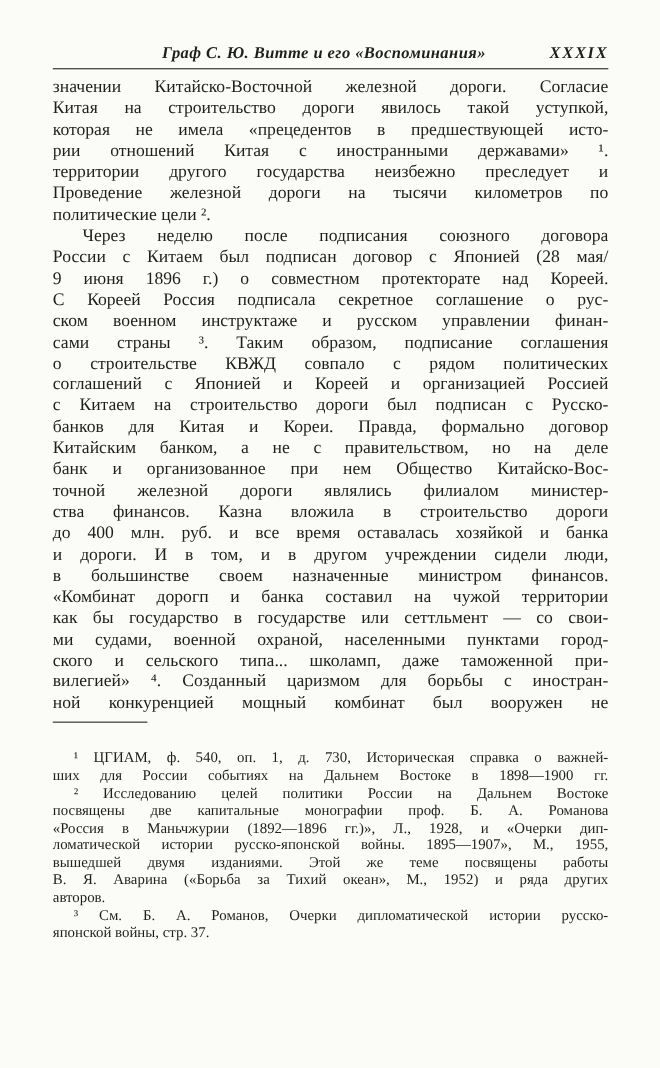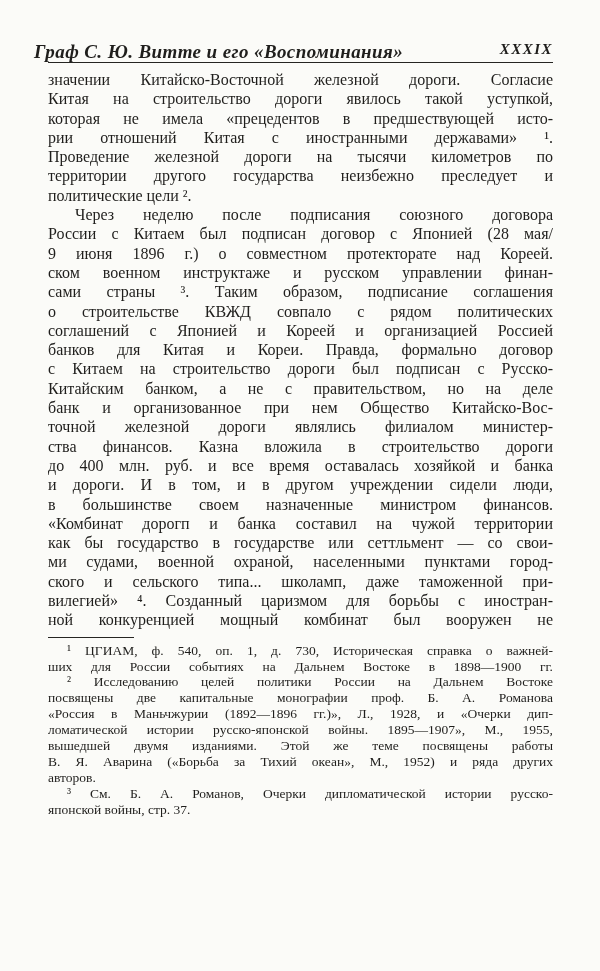--- a/index.html
+++ b/index.html
@@ -19,25 +19,25 @@
     width:505px;
   }
   
   .running-head {
     position:relative;
     margin-top:41px;
     height:18px;
   }
   .running-title {
     position:absolute;
-    left:0; right:0;
-    text-align:left;
+    left:16px; right:0;
+    text-align:center;
     font-style:italic;
     font-weight:bold;
-    font-size:19px;
+    font-size:15px;
     letter-spacing:0.4px;
     transform:translateX(-14px);
     white-space:nowrap;
   }
   .folio {
     position:absolute;
     right:0; top:0;
     font-style:italic;
     font-weight:bold;
     font-size:15px;
@@ -62,21 +62,21 @@
   .line.short { text-align-last:left; }
   .body-text .line.indent { text-indent:27px; }
   
   .footnote-sep {
     border:none;
     border-top:1.6px solid #262522;
     width:86px;
     margin:7px 0 0 0;
   }
   .footnotes {
-    margin-top:5px;
+    margin-top:24px;
     font-size:13.5px;
     line-height:15.9px;
   }
   .footnotes .line.indent { text-indent:19px; }
   .it { }
   .bd { font-weight:bold; }
 </style>
 </head>
 <body>
 
@@ -88,34 +88,35 @@
       <div class="folio">XXXIX</div>
     </div>
     <hr class="head-rule">
 
     <div class="body-text">
         <div>
           <div class="line">значении Китайско-Восточной железной дороги. Согласие</div>
           <div class="line">Китая на строительство дороги явилось такой уступкой,</div>
           <div class="line">которая не имела «прецедентов в предшествующей исто-</div>
           <div class="line">рии отношений Китая с иностранными державами» ¹.</div>
+          <div class="line">территории другого государства неизбежно преследует и</div>
           <div class="line">Проведение железной дороги на тысячи километров по</div>
-          <div class="line">территории другого государства неизбежно преследует и</div>
           <div class="line short">политические цели ².</div>
         </div>
         <div>
           <div class="line indent">Через неделю после подписания союзного договора</div>
           <div class="line">России с Китаем был подписан договор с Японией (28 мая/</div>
           <div class="line">9 июня 1896 г.) о совместном протекторате над Кореей.</div>
+          <div class="line">С Кореей Россия подписала секретное соглашение о рус-</div>
           <div class="line">ском военном инструктаже и русском управлении финан-</div>
           <div class="line">сами страны ³. Таким образом, подписание соглашения</div>
           <div class="line">о строительстве КВЖД совпало с рядом политических</div>
           <div class="line">соглашений с Японией и Кореей и организацией Россией</div>
+          <div class="line">с Китаем на строительство дороги был подписан с Русско-</div>
           <div class="line">банков для Китая и Кореи. Правда, формально договор</div>
-          <div class="line">с Китаем на строительство дороги был подписан с Русско-</div>
           <div class="line">Китайским банком, а не с правительством, но на деле</div>
           <div class="line">банк и организованное при нем Общество Китайско-Вос-</div>
           <div class="line">точной железной дороги являлись филиалом министер-</div>
           <div class="line">ства финансов. Казна вложила в строительство дороги</div>
           <div class="line">до 400 млн. руб. и все время оставалась хозяйкой и банка</div>
           <div class="line">и дороги. И в том, и в другом учреждении сидели люди,</div>
           <div class="line">в большинстве своем назначенные министром финансов.</div>
           <div class="line">«Комбинат дорогп и банка составил на чужой территории</div>
           <div class="line">как бы государство в государстве или сеттльмент — со свои-</div>
           <div class="line">ми судами, военной охраной, населенными пунктами город-</div>

